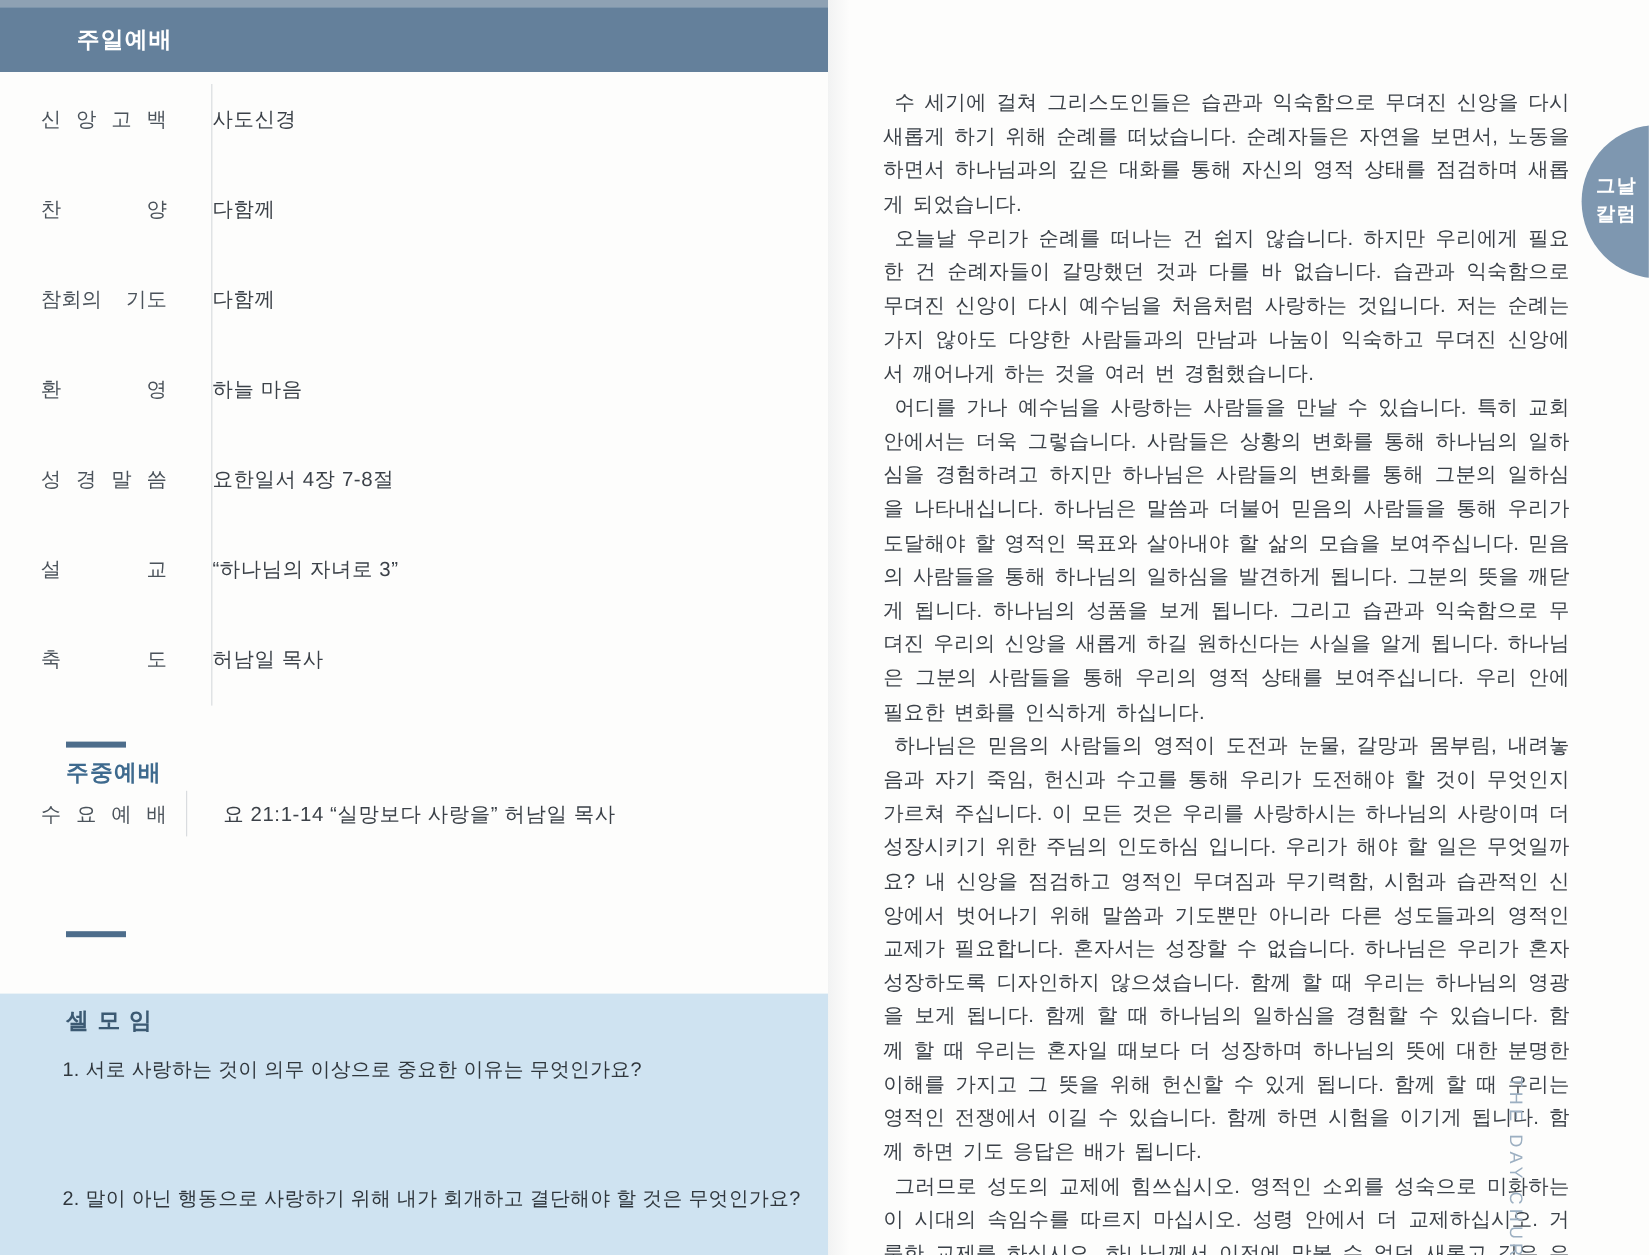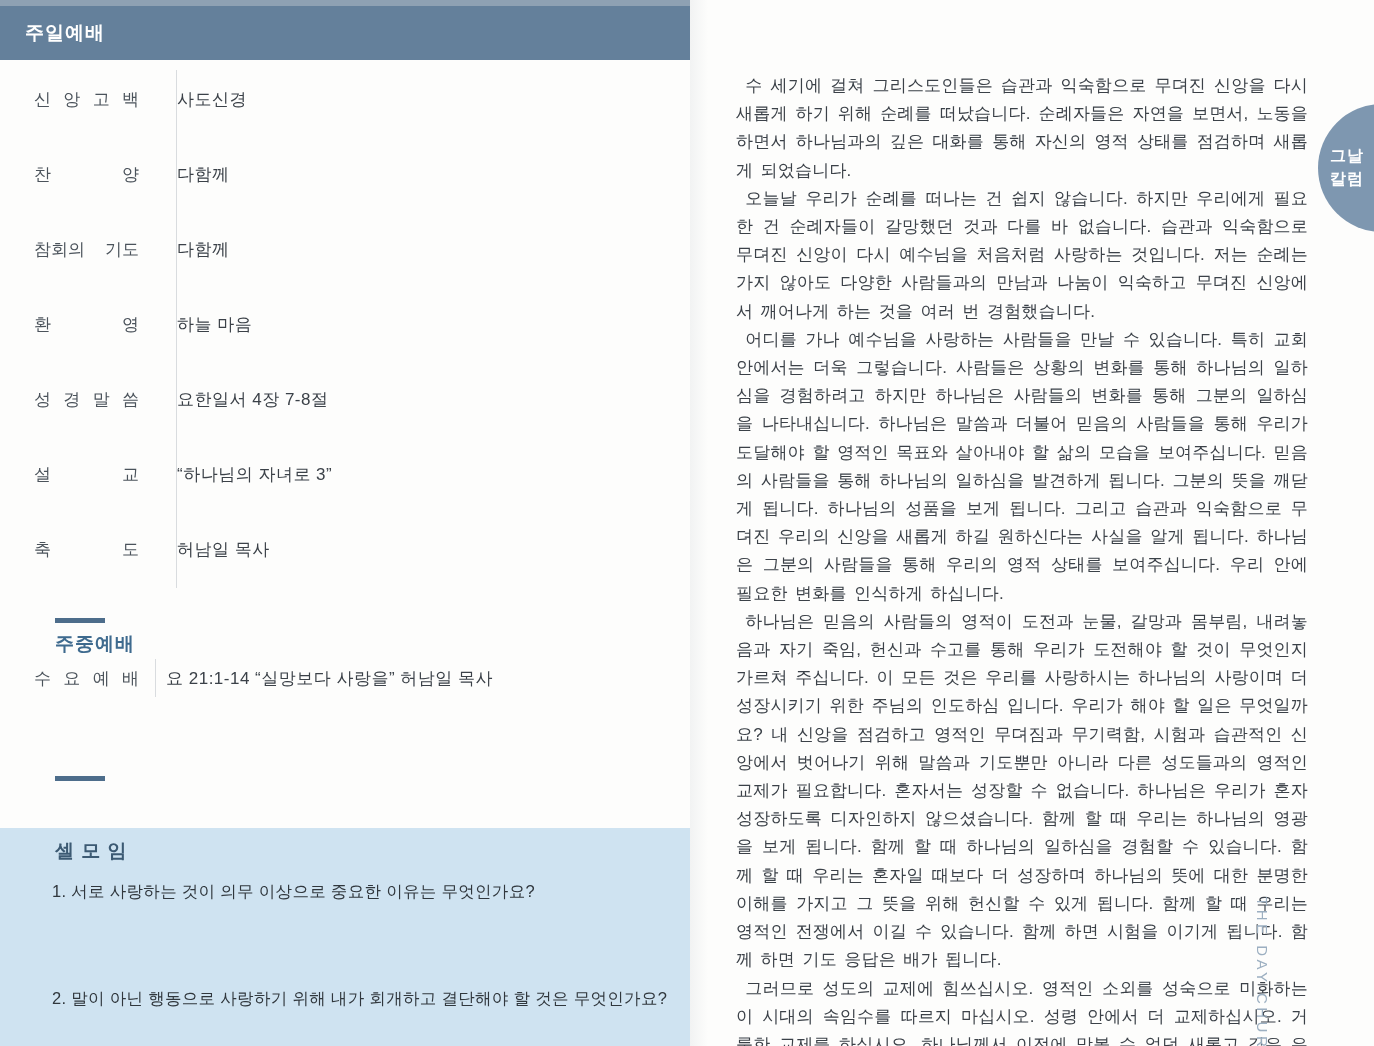--- a/index.html
+++ b/index.html
@@ -19,21 +19,21 @@
   .top-edge {
     position: absolute; left: 0; top: 0; width: 690px; height: 6px;
     background: #8ea1b3;
   }
   .header-bar {
     position: absolute; left: 0; top: 6px; width: 690px; height: 54px;
     background: var(--bar_blue, #64809b);
     display: flex; align-items: center;
   }
   .header-bar span {
-    margin-left: 25px; color: #ffffff; font-size: 19px; font-weight: bold;
+    margin-left: 64px; color: #ffffff; font-size: 19px; font-weight: bold;
     letter-spacing: 1px;
   }
 
   .worship-table { position: absolute; left: 0; top: 62px; width: 690px; }
   .col-divider {
     position: absolute; left: 176px; top: 8px; width: 1px; height: 518px;
     background: var(--divider_gray, #d9dcdf);
   }
   .w-row { display: flex; align-items: center; height: 75px; }
   .w-label {
@@ -48,21 +48,21 @@
   .mw-accent { top: 618px; }
   .mw-title {
     position: absolute; left: 55px; top: 631px;
     font-size: 19px; font-weight: bold; color: var(--midweek_title_blue, #3e6a8e);
     letter-spacing: 1px;
   }
   .mw-row { position: absolute; left: 0; height: 38px; display: flex; align-items: center; }
   .mw-row.r1 { top: 659px; }
   .mw-row.r2 { top: 711px; }
   .mw-vline { width: 1px; height: 38px; background: var(--divider_gray, #d9dcdf); margin-left: 16px; }
-  .mw-value { margin-left: 10px; font-size: 17px; color: var(--text_dark, #3b4148); letter-spacing: 0.5px; white-space: nowrap; }
+  .mw-value { margin-left: 30px; font-size: 17px; color: var(--text_dark, #3b4148); letter-spacing: 0.5px; white-space: nowrap; }
 
   .cell-accent { top: 776px; z-index: 2; }
   .cell-box {
     position: absolute; left: 0; top: 783px; width: 690px; height: 263px;
     background: var(--cell_box_blue, #cfe3f1);
     margin-top: 45px;
   }
   .cell-title {
     position: absolute; left: 55px; top: 10px;
     font-size: 19px; font-weight: bold; color: var(--cell_title_blue, #3c5a73);

